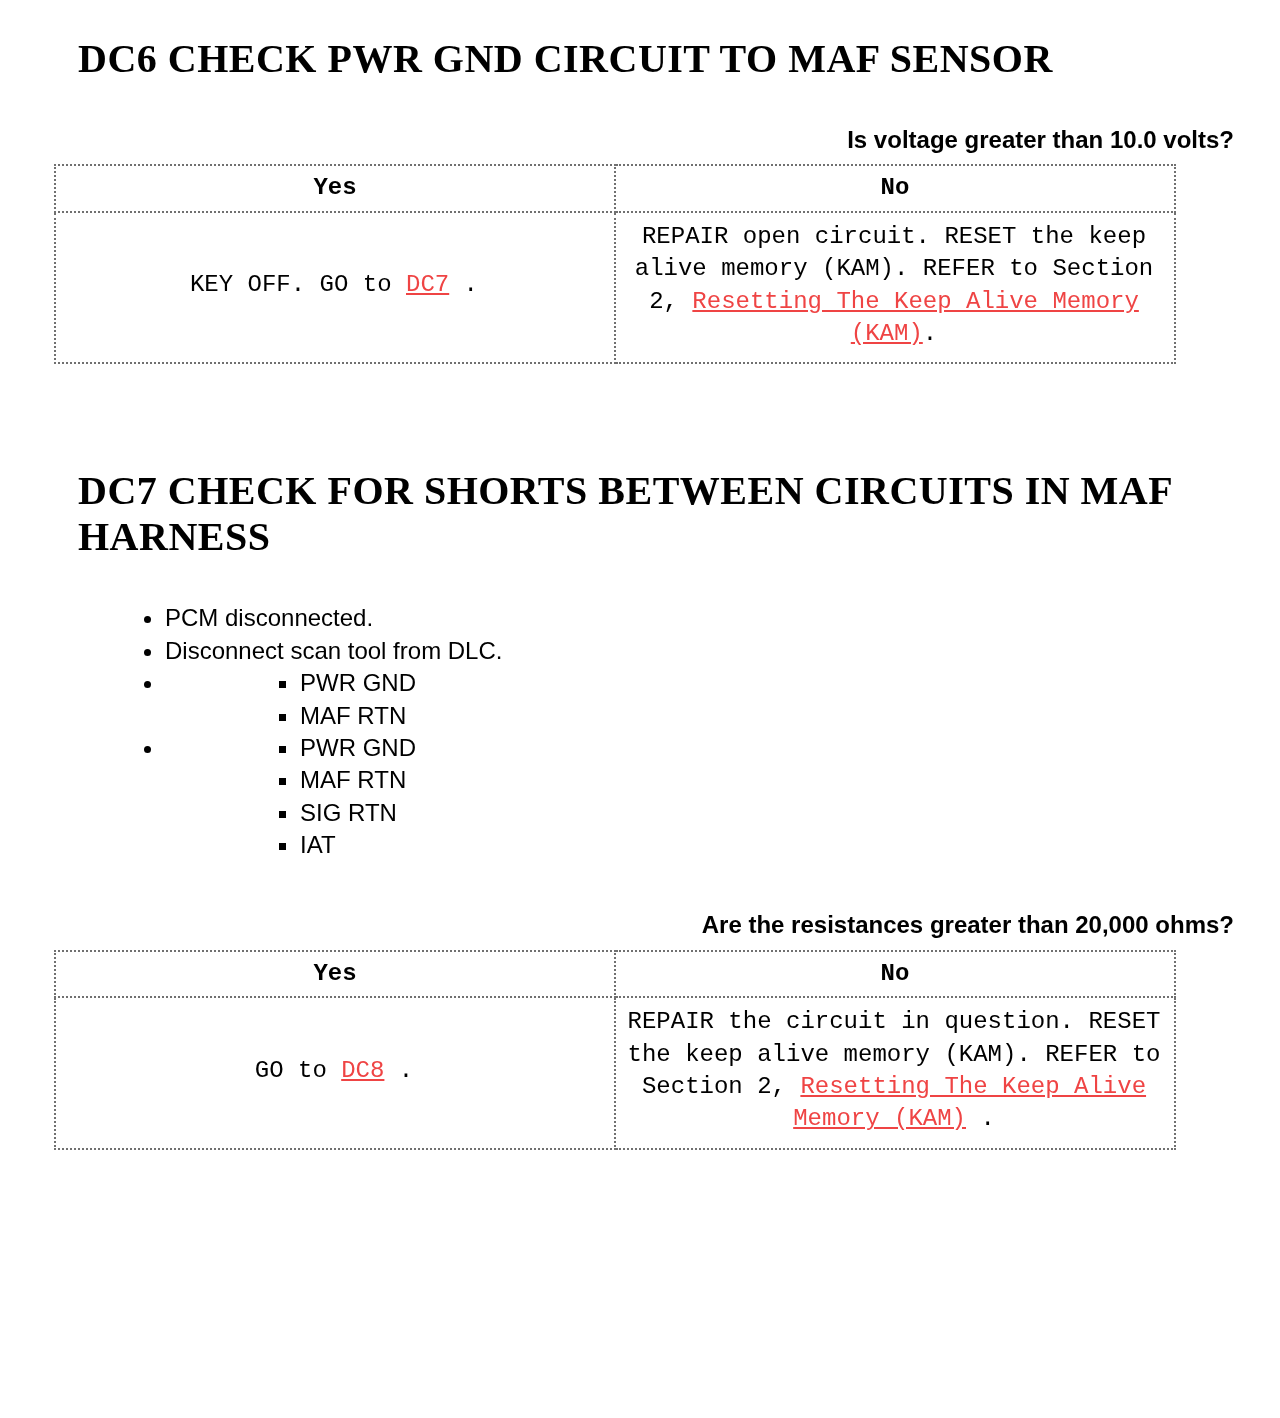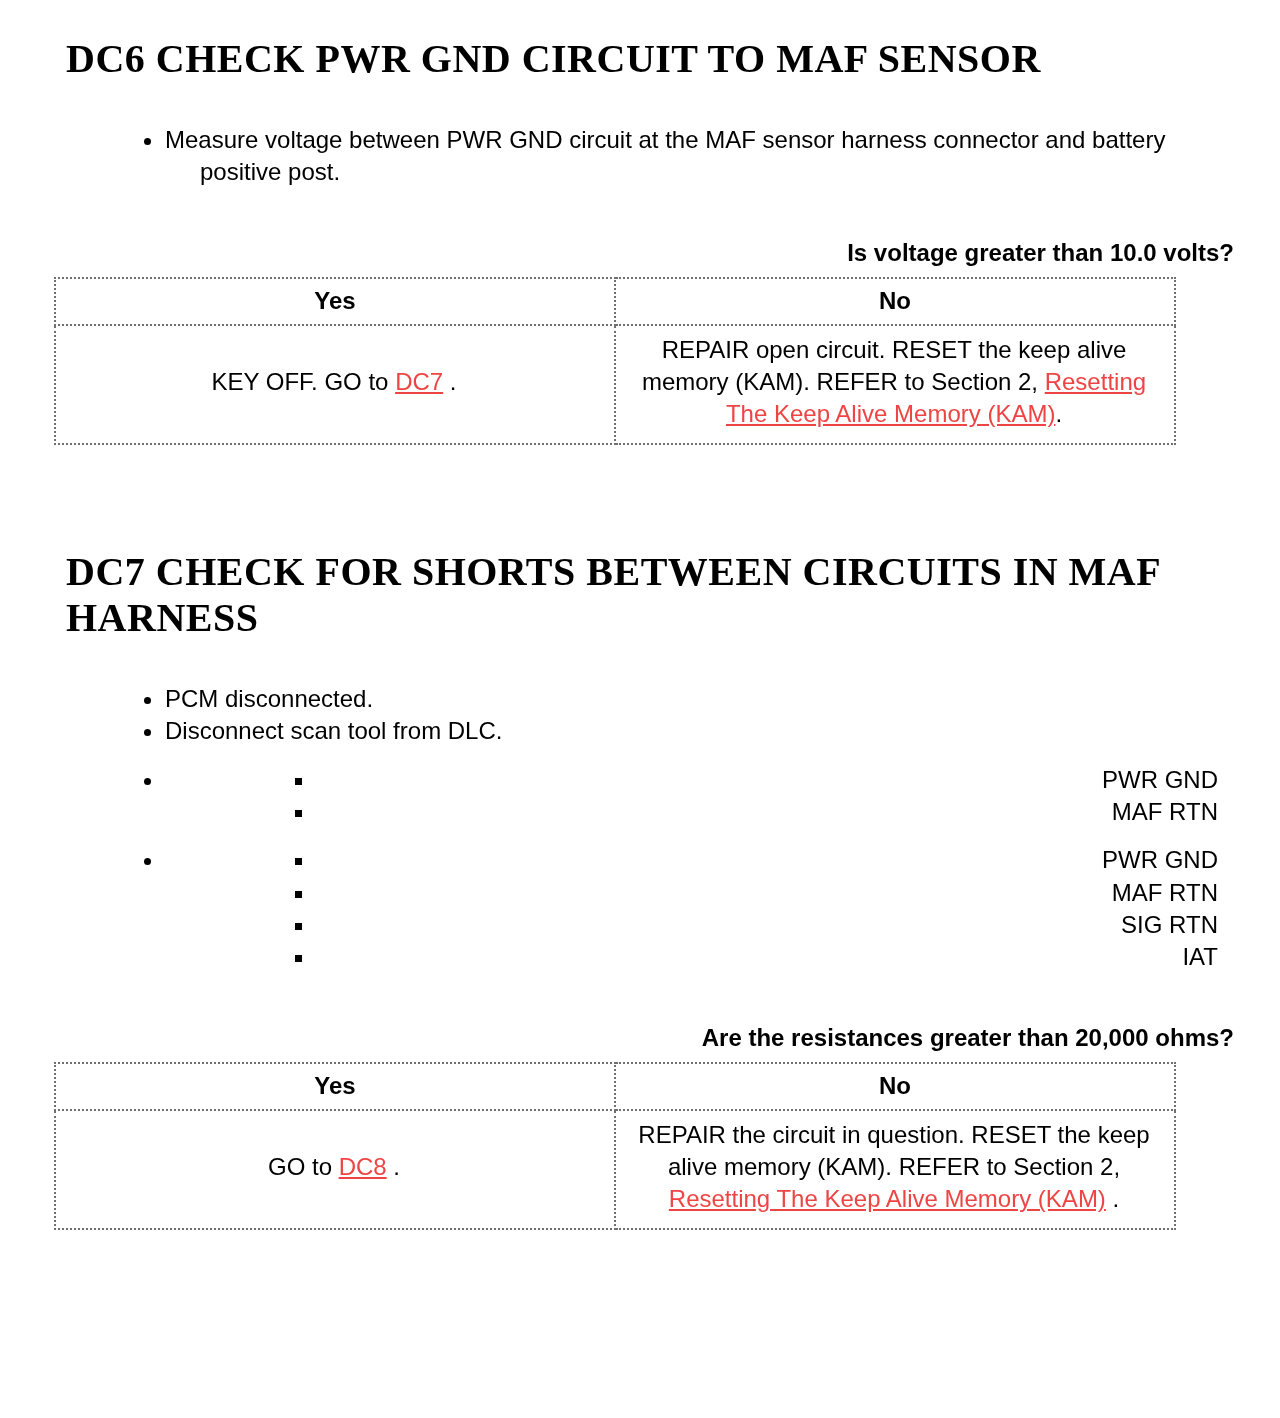--- a/index.html
+++ b/index.html
@@ -14,59 +14,59 @@
     box-sizing: border-box;
     padding: 36px 46px 60px 62px;
     font-size: 24px;
     line-height: 1.35;
   }
   .section-heading {
     font-family: "Liberation Serif", serif;
     font-weight: bold;
     font-size: 40px;
     line-height: 1.15;
-    margin: 0 0 42px 4px;
+    margin: 0 0 42px 16px;
     max-width: 1100px;
     letter-spacing: 0.5px;
   }
   .section + .section {
     margin-top: 0;
   }
   ul.main-bullets {
     list-style: disc;
     margin: 0 0 48px 0;
     padding: 0 0 0 103px;
   }
   ul.main-bullets > li {
     padding-left: 35px;
     text-indent: -35px;
     margin: 0;
   }
   ul.sub-bullets {
     list-style: square;
-    margin: 16px;
+    margin: 0;
     padding: 0 0 0 100px;
-    text-align: right;
   }
   ul.sub-bullets > li {
     padding-left: 0;
     text-indent: 0;
     margin: 0;
   }
   .question {
     font-weight: bold;
     margin: 0 0 8px 0;
     text-align: right;
   }
   table.decision-table {
     border-collapse: collapse;
     width: 1122px;
     margin-left: -8px;
     table-layout: fixed;
     margin-bottom: 104px;
+    font-family: Liberation Mono, monospace;
   }
   .section:last-child table.decision-table {
     margin-bottom: 0;
   }
   table.decision-table th,
   table.decision-table td {
     border: 2px dotted #707070;
     font-size: 24px;
   }
   table.decision-table th {
@@ -86,23 +86,20 @@
   }
 </style>
 </head>
 <body>
 
 <div class="page">
 
   <div class="section">
     <h1 class="section-heading">DC6 CHECK PWR GND CIRCUIT TO MAF SENSOR</h1>
 
-    <ul class="main-bullets">
-      <li><span>Measure voltage between PWR GND circuit at the MAF sensor harness connector and battery positive post.</span></li>
-    </ul>
 
     <p class="question">Is voltage greater than 10.0 volts?</p>
 
     <table class="decision-table">
       <colgroup>
         <col style="width:50%">
         <col style="width:50%">
       </colgroup>
       <thead>
         <tr>

